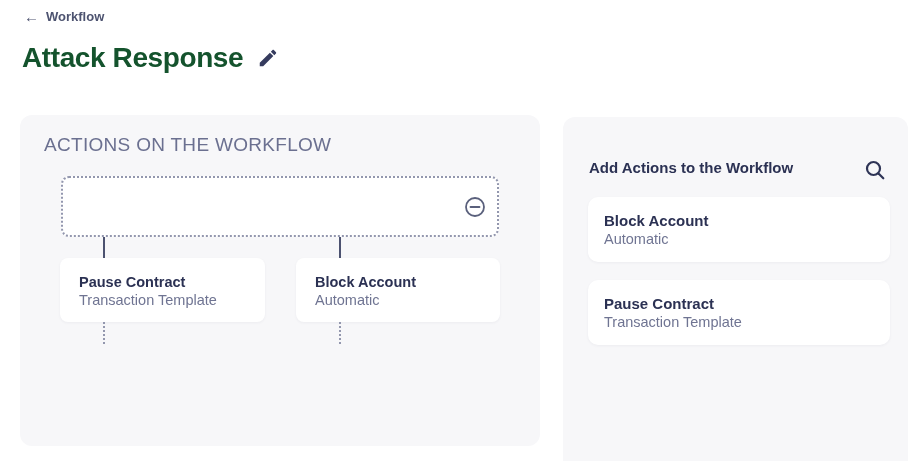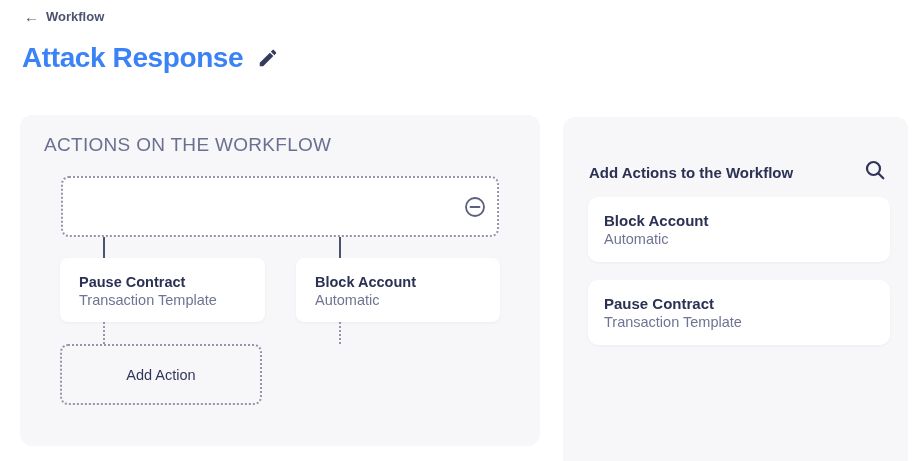--- a/index.html
+++ b/index.html
@@ -19,21 +19,21 @@
     font-size: 13px; font-weight: 700; color: #4d5370;
     text-decoration: none; cursor: pointer;
   }
   .back-arrow { font-size: 15px; line-height: 1; color: #4d5370; }
   .page-title-row {
     position: absolute; left: 22px; top: 42px;
     display: flex; align-items: center; gap: 14px;
   }
   .page-title {
     font-size: 28px; font-weight: 700; letter-spacing: -0.4px;
-    color: #3b82f6;
+    color: #14532d;
   }
   .edit-btn { width: 22px; height: 22px; cursor: pointer; display: flex; align-items: center; justify-content: center; background: none; border: none; padding: 0; }
 
   
   .left-panel {
     position: absolute; left: 20px; top: 115px;
     width: 520px; height: 331px;
     background: #f7f7f9; border-radius: 12px;
   }
   .right-panel {
@@ -92,21 +92,21 @@
     display: flex; align-items: center; justify-content: center;
     font-size: 14.5px; color: #31375a; cursor: pointer;
     background: transparent;
   }
   .add-box.a1 { left: 40px;  width: 202px; }
   .add-box.a2 { left: 277px; width: 202px; }
 
   
   .rp-header {
     position: absolute; left: 26px; top: 42px; right: 22px;
-    display: flex; align-items: flex-end; justify-content: space-between;
+    display: flex; align-items: flex-start; justify-content: space-between;
   }
   .rp-title { font-size: 15px; font-weight: 700; color: #2b3153; }
   .search-btn { width: 22px; height: 22px; cursor: pointer; background: none; border: none; padding: 0; }
 
   .action-card {
     position: absolute; left: 25px; width: 302px; height: 65px;
     background: #ffffff; border-radius: 10px;
     padding: 14px 0 0 16px;
     box-shadow: 0 1px 3px rgba(33,39,70,0.05);
     cursor: pointer;
@@ -158,23 +158,20 @@
   </div>
 
   <div class="node-card n2">
     <div class="card-title">Block Account</div>
     <div class="card-subtitle">Automatic</div>
   </div>
 
   <div class="connector-dotted c1"></div>
   <div class="connector-dotted c2"></div>
 
-  <div class="add-box a1">
-    <span>Add Action</span>
-  </div>
 </section>
 
 <aside class="right-panel">
   <div class="rp-header">
     <div class="rp-title">Add Actions to the Workflow</div>
     <button class="search-btn">
       <span style="display:flex;">
         <svg width="22" height="22" viewBox="0 0 22 22" fill="none">
           <circle cx="9.5" cy="9.5" r="6.5" stroke="#2e3456" stroke-width="2.2"></circle>
           <line x1="14.5" y1="14.5" x2="19.3" y2="19.3" stroke="#2e3456" stroke-width="2.2" stroke-linecap="round"></line>

